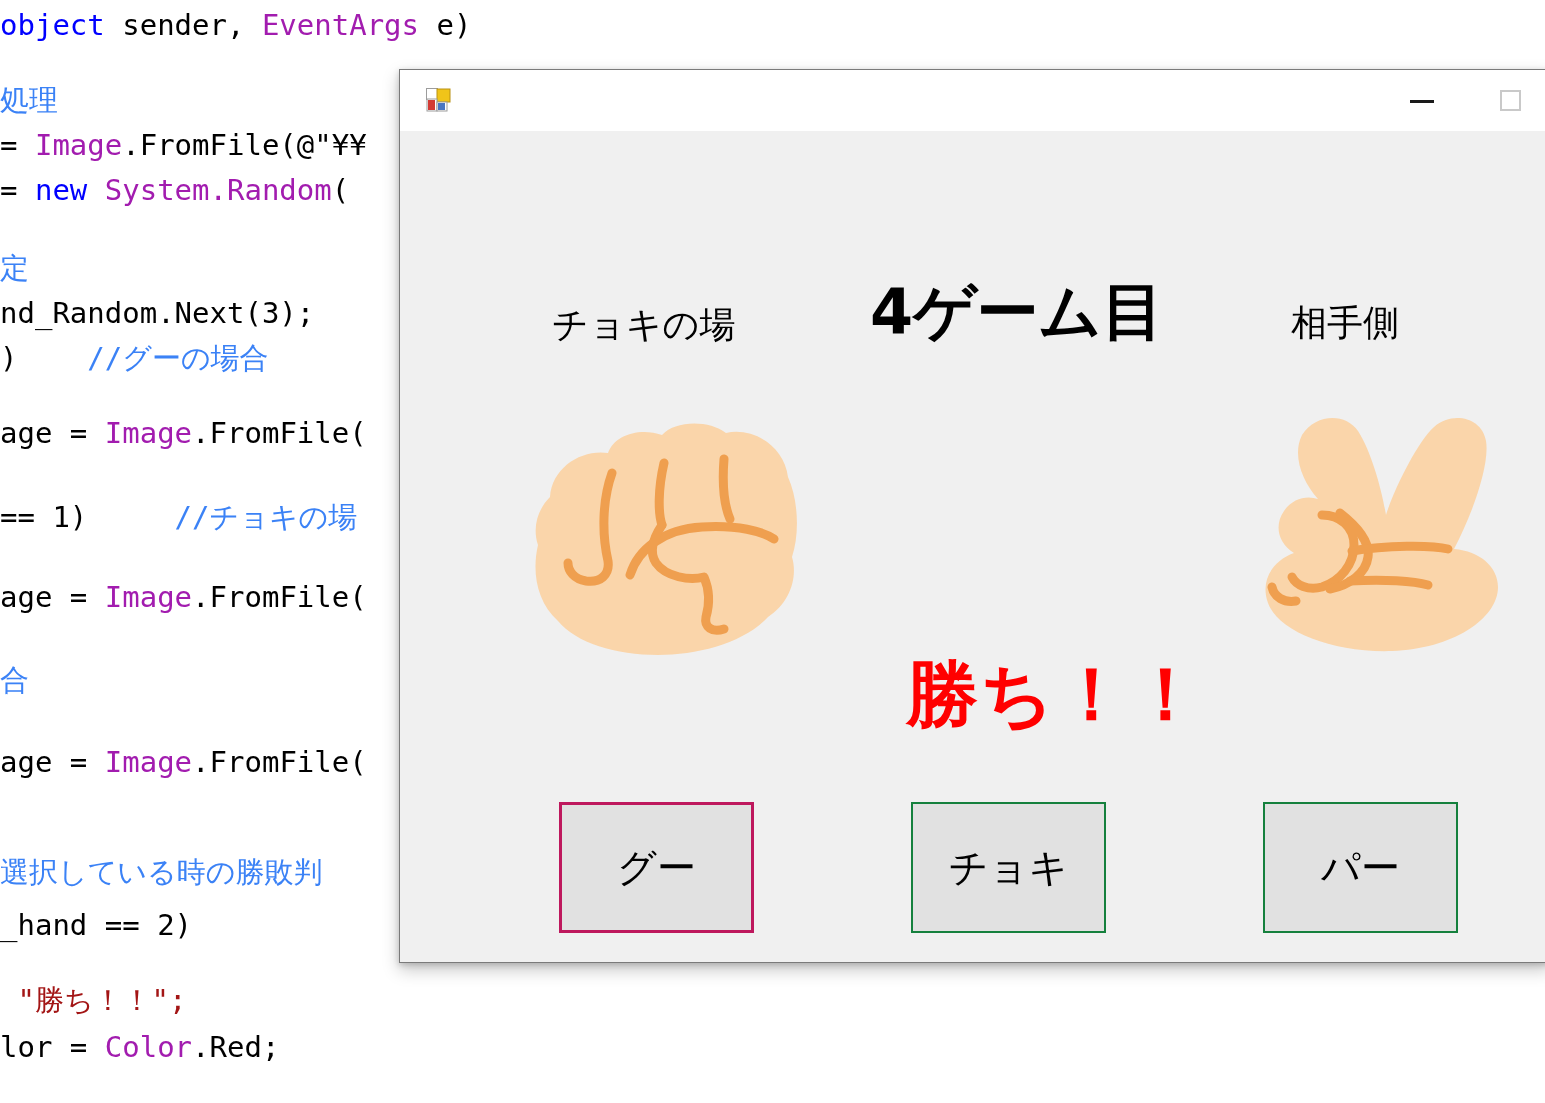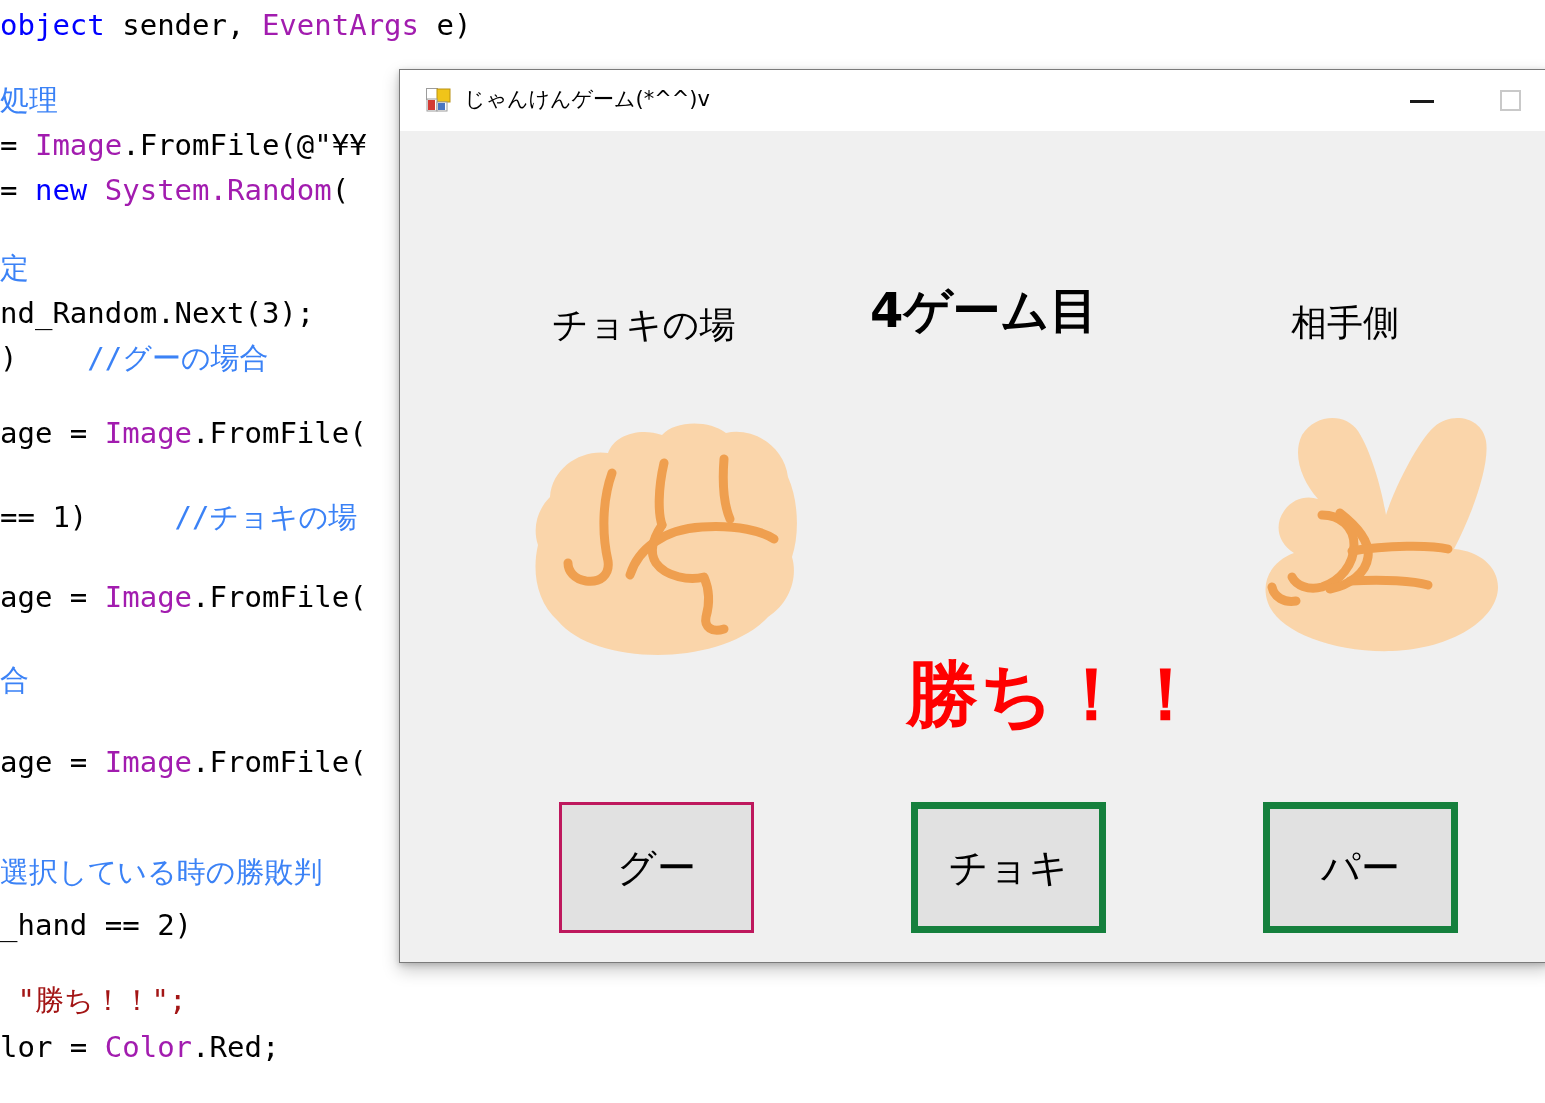--- a/index.html
+++ b/index.html
@@ -113,22 +113,22 @@
     font-size: 36px;
     color: #000000;
     white-space: nowrap;
     font-family: "DejaVu Sans", "Liberation Sans", sans-serif;
   }
   #label-player { left: 152px; top: 170px; }
   #label-opponent { left: 891px; top: 168px; }
   #label-gamecount {
     position: absolute;
     left: 470px;
-    top: 148px;
-    font-size: 48px;
+    top: 139px;
+    font-size: 62px;
     font-weight: bold;
     color: #000000;
     white-space: nowrap;
     font-family: "DejaVu Sans", "Liberation Sans", sans-serif;
   }
 
   
   .hand-box {
     position: absolute;
     top: 274px;
@@ -160,21 +160,21 @@
     font-family: Liberation Serif, serif;
   }
 
   
   .hand-button {
     position: absolute;
     top: 671px;
     width: 195px;
     height: 131px;
     background: #e1e1e1;
-    border: 7px solid #15803d;
+    border: 2px solid #15803d;
     box-sizing: border-box;
     font-size: 39px;
     color: #000000;
     font-family: "DejaVu Sans", "Liberation Sans", sans-serif;
     padding: 0;
     cursor: default;
     display: flex;
     align-items: center;
     justify-content: center;
   }
@@ -197,21 +197,20 @@
     <span id="app-icon">
       <svg width="25" height="25" viewBox="0 0 25 25" xmlns="http://www.w3.org/2000/svg">
         <rect x="0.5" y="0.5" width="11" height="11" fill="#ffffff" stroke="#9c9c9c"></rect>
         <rect x="11" y="1" width="13" height="13" fill="#f0c419" stroke="#b99114"></rect>
         <rect x="1" y="11" width="10" height="12" fill="#ffffff" stroke="#9c9c9c"></rect>
         <rect x="2" y="12" width="7" height="10" fill="#d33b34"></rect>
         <rect x="11" y="14" width="10" height="9" fill="#ffffff" stroke="#9c9c9c"></rect>
         <rect x="12" y="15" width="7" height="7" fill="#4a76c2"></rect>
       </svg>
     </span>
-    <span id="title-text">じゃんけんゲーム(*^^)v</span>
 
     <button class="winbtn" id="btn-minimize">
       <span class="minline"></span>
     </button>
     <button class="winbtn" id="btn-maximize">
       <span class="maxbox"></span>
     </button>
   </div>
 
   <div id="client-area">

